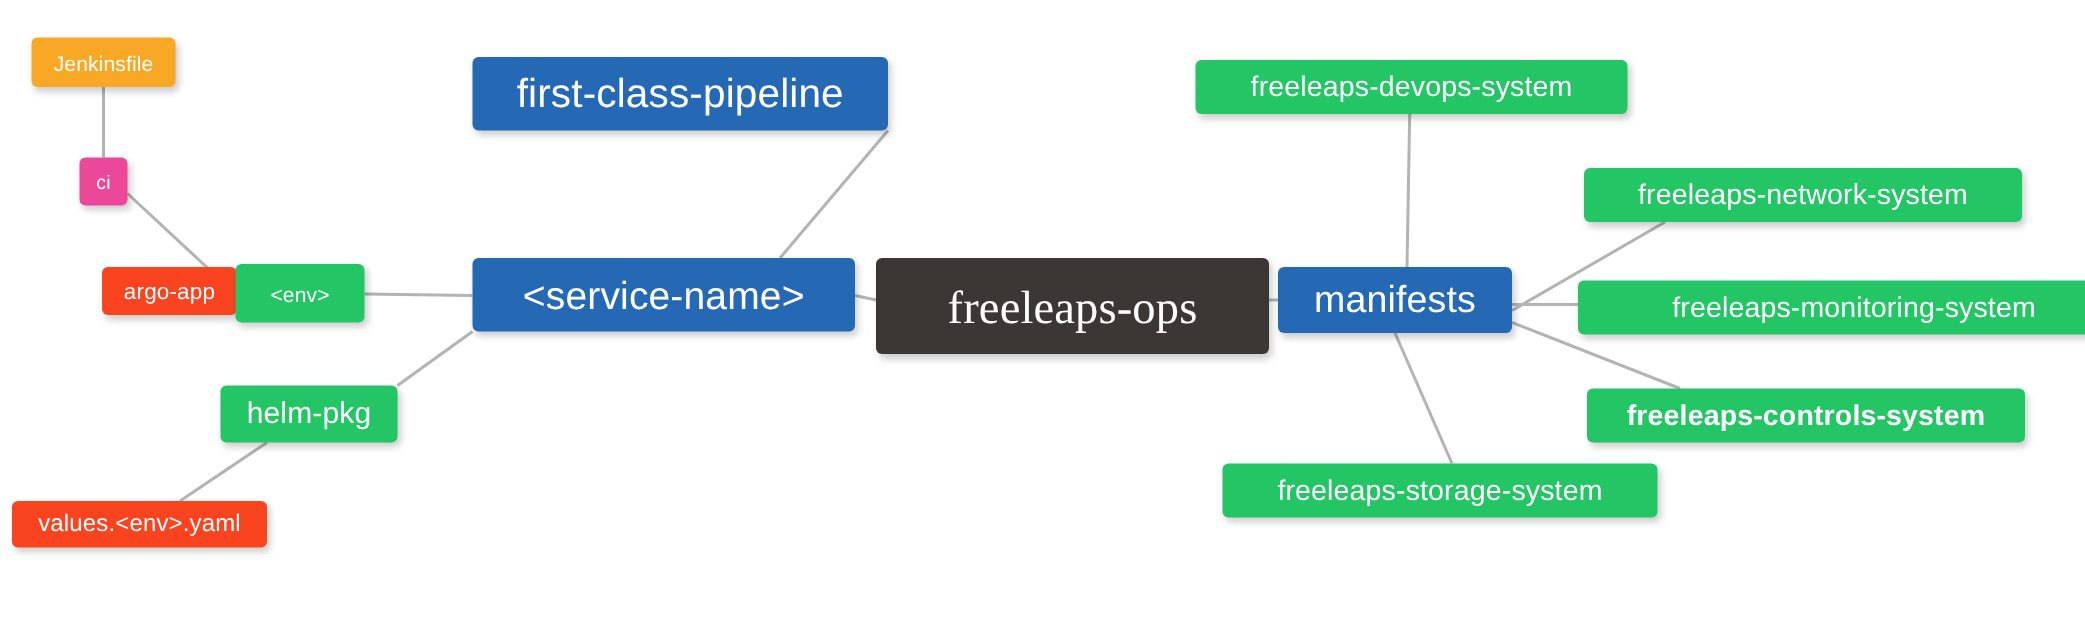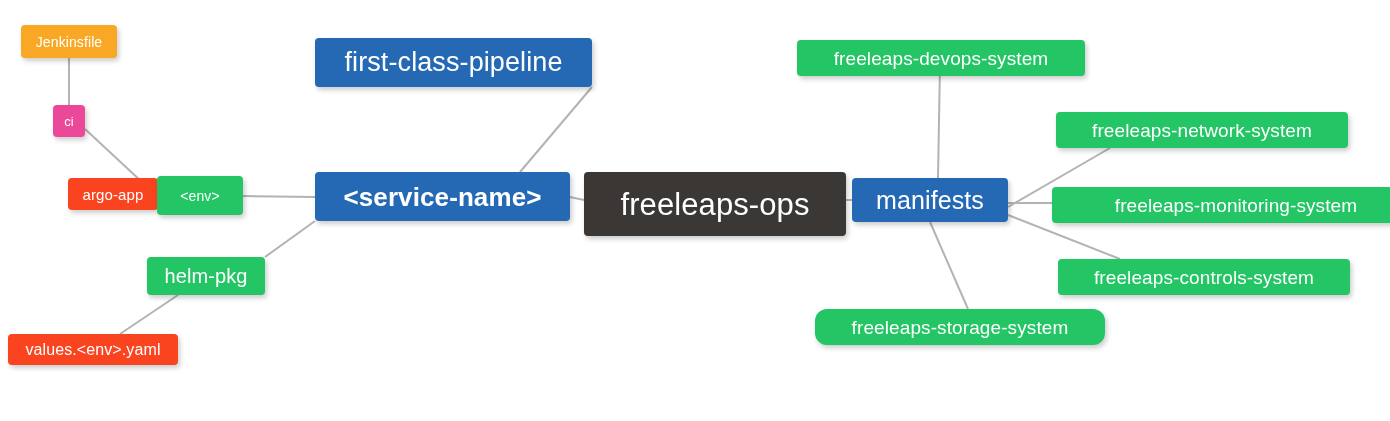--- a/index.html
+++ b/index.html
@@ -75,38 +75,38 @@
       </div>
       <div class="node" style="left: 147px; top: 257px; width: 118px; height: 38px; background: rgb(35, 197, 100); font-size: 20px;">
         <span>helm-pkg</span>
       </div>
       <div class="node" style="left: 8px; top: 334px; width: 170px; height: 31px; background: rgb(249, 68, 31); font-size: 16px;">
         <span>values.&lt;env&gt;.yaml</span>
       </div>
       <div class="node" style="left: 315px; top: 38px; width: 277px; height: 49px; background: rgb(37, 105, 181); font-size: 27px;">
         <span>first-class-pipeline</span>
       </div>
-      <div class="node" style="left: 315px; top: 172px; width: 255px; height: 49px; background: rgb(37, 105, 181); font-size: 26px; font-weight: bold;">
+      <div class="node" style="left: 315px; top: 172px; width: 255px; height: 49px; background: rgb(37, 105, 181); font-size: 26px;">
         <span>&lt;service-name&gt;</span>
       </div>
-      <div class="node" style="left: 584px; top: 172px; width: 262px; height: 64px; background: rgb(59, 55, 52); font-size: 31px;">
+      <div class="node" style="left: 584px; top: 172px; width: 262px; height: 64px; background: rgb(59, 55, 52); font-size: 31px; font-family: Liberation Serif, serif;">
         <span>freeleaps-ops</span>
       </div>
       <div class="node" style="left: 852px; top: 178px; width: 156px; height: 44px; background: rgb(37, 105, 181); font-size: 25px;">
         <span>manifests</span>
       </div>
       <div class="node" style="left: 797px; top: 28px; width: 288px; height: 36px; background: rgb(35, 197, 100); font-size: 19px; margin-top: 12px;">
         <span>freeleaps-devops-system</span>
       </div>
       <div class="node" style="left: 1056px; top: 112px; width: 292px; height: 36px; background: rgb(35, 197, 100); font-size: 19px;">
         <span>freeleaps-network-system</span>
       </div>
       <div class="node" style="left: 1052px; top: 187px; width: 368px; height: 36px; background: rgb(35, 197, 100); font-size: 19px;">
         <span>freeleaps-monitoring-system</span>
       </div>
-      <div class="node" style="left: 1058px; top: 259px; width: 292px; height: 36px; background: rgb(35, 197, 100); font-size: 19px;">
+      <div class="node" style="left: 1058px; top: 259px; width: 292px; height: 36px; background: rgb(35, 197, 100); font-size: 19px; font-weight: bold;">
         <span>freeleaps-controls-system</span>
       </div>
-      <div class="node" style="left: 815px; top: 309px; width: 290px; height: 36px; background: rgb(35, 197, 100); font-size: 19px; border-radius: 12px;">
+      <div class="node" style="left: 815px; top: 309px; width: 290px; height: 36px; background: rgb(35, 197, 100); font-size: 19px;">
         <span>freeleaps-storage-system</span>
       </div>
     </div>
 </div>
 
 </body></html>

